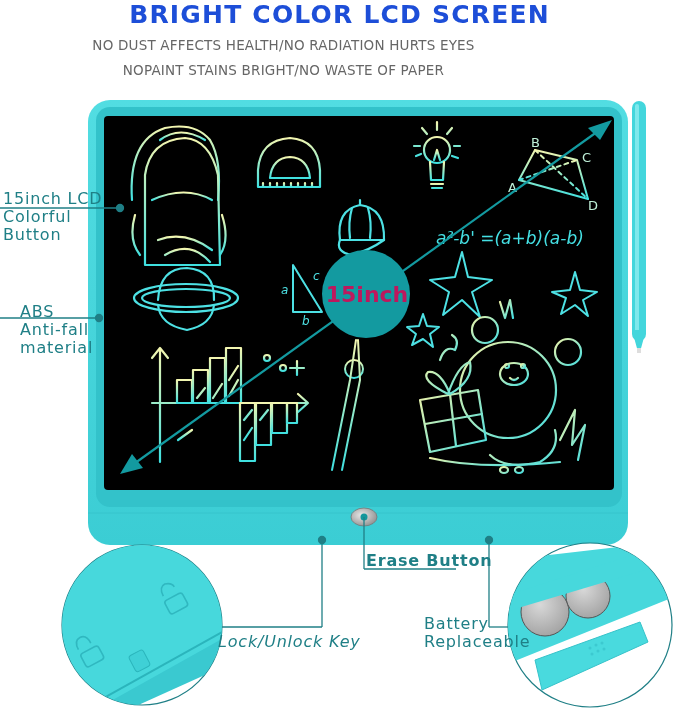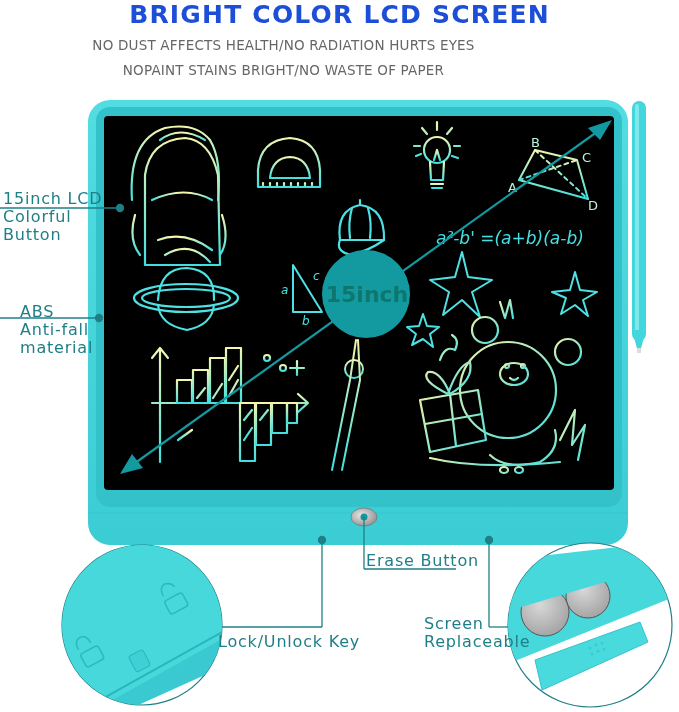--- a/index.html
+++ b/index.html
@@ -20,27 +20,27 @@
     .sub2 { top: 62px; }
 
     .scene { position: absolute; left: 0; top: 0; width: 679px; height: 712px; }
 
     .callout-label {
       position: absolute; color: #1f7f86; font-size: 16px; line-height: 18px;
       letter-spacing: 0.8px; font-family: "DejaVu Sans", sans-serif;
     }
     .lbl-lcd { left: 3px; top: 190px; }
     .lbl-abs { left: 20px; top: 303px; }
-    .lbl-erase { left: 366px; top: 552px; }
-    .lbl-lock { left: 218px; top: 633px; }
+    .lbl-erase { left: 366px; top: 552px; font-weight: bold; }
+    .lbl-lock { left: 218px; top: 633px; font-style: italic; }
     .lbl-battery { left: 424px; top: 615px; }
 
     .badge-text {
       position: absolute; left: 312px; top: 282px; width: 110px; text-align: center;
-      color: #0f766e; font-weight: bold; font-size: 22px; font-family: "DejaVu Sans", sans-serif;
+      color: #be185d; font-weight: bold; font-size: 22px; font-family: "DejaVu Sans", sans-serif;
     }
   </style>
 </head>
 <body>
 
 <div class="headline">BRIGHT COLOR LCD SCREEN</div>
 <div class="subline sub1">NO DUST AFFECTS HEALTH/NO RADIATION HURTS EYES</div>
 <div class="subline sub2">NOPAINT STAINS BRIGHT/NO WASTE OF PAPER</div>
 
 <svg class="scene" viewBox="0 0 679 712" xmlns="http://www.w3.org/2000/svg">
@@ -273,15 +273,15 @@
 <div class="callout-label lbl-abs">
   <div>ABS</div>
   <div>Anti-fall</div>
   <div>material</div>
 </div>
 
 <div class="callout-label lbl-erase">Erase Button</div>
 <div class="callout-label lbl-lock">Lock/Unlock Key</div>
 
 <div class="callout-label lbl-battery">
-  <div>Screen</div>
+  <div>Battery</div>
   <div>Replaceable</div>
 </div>
 
 </body></html>

